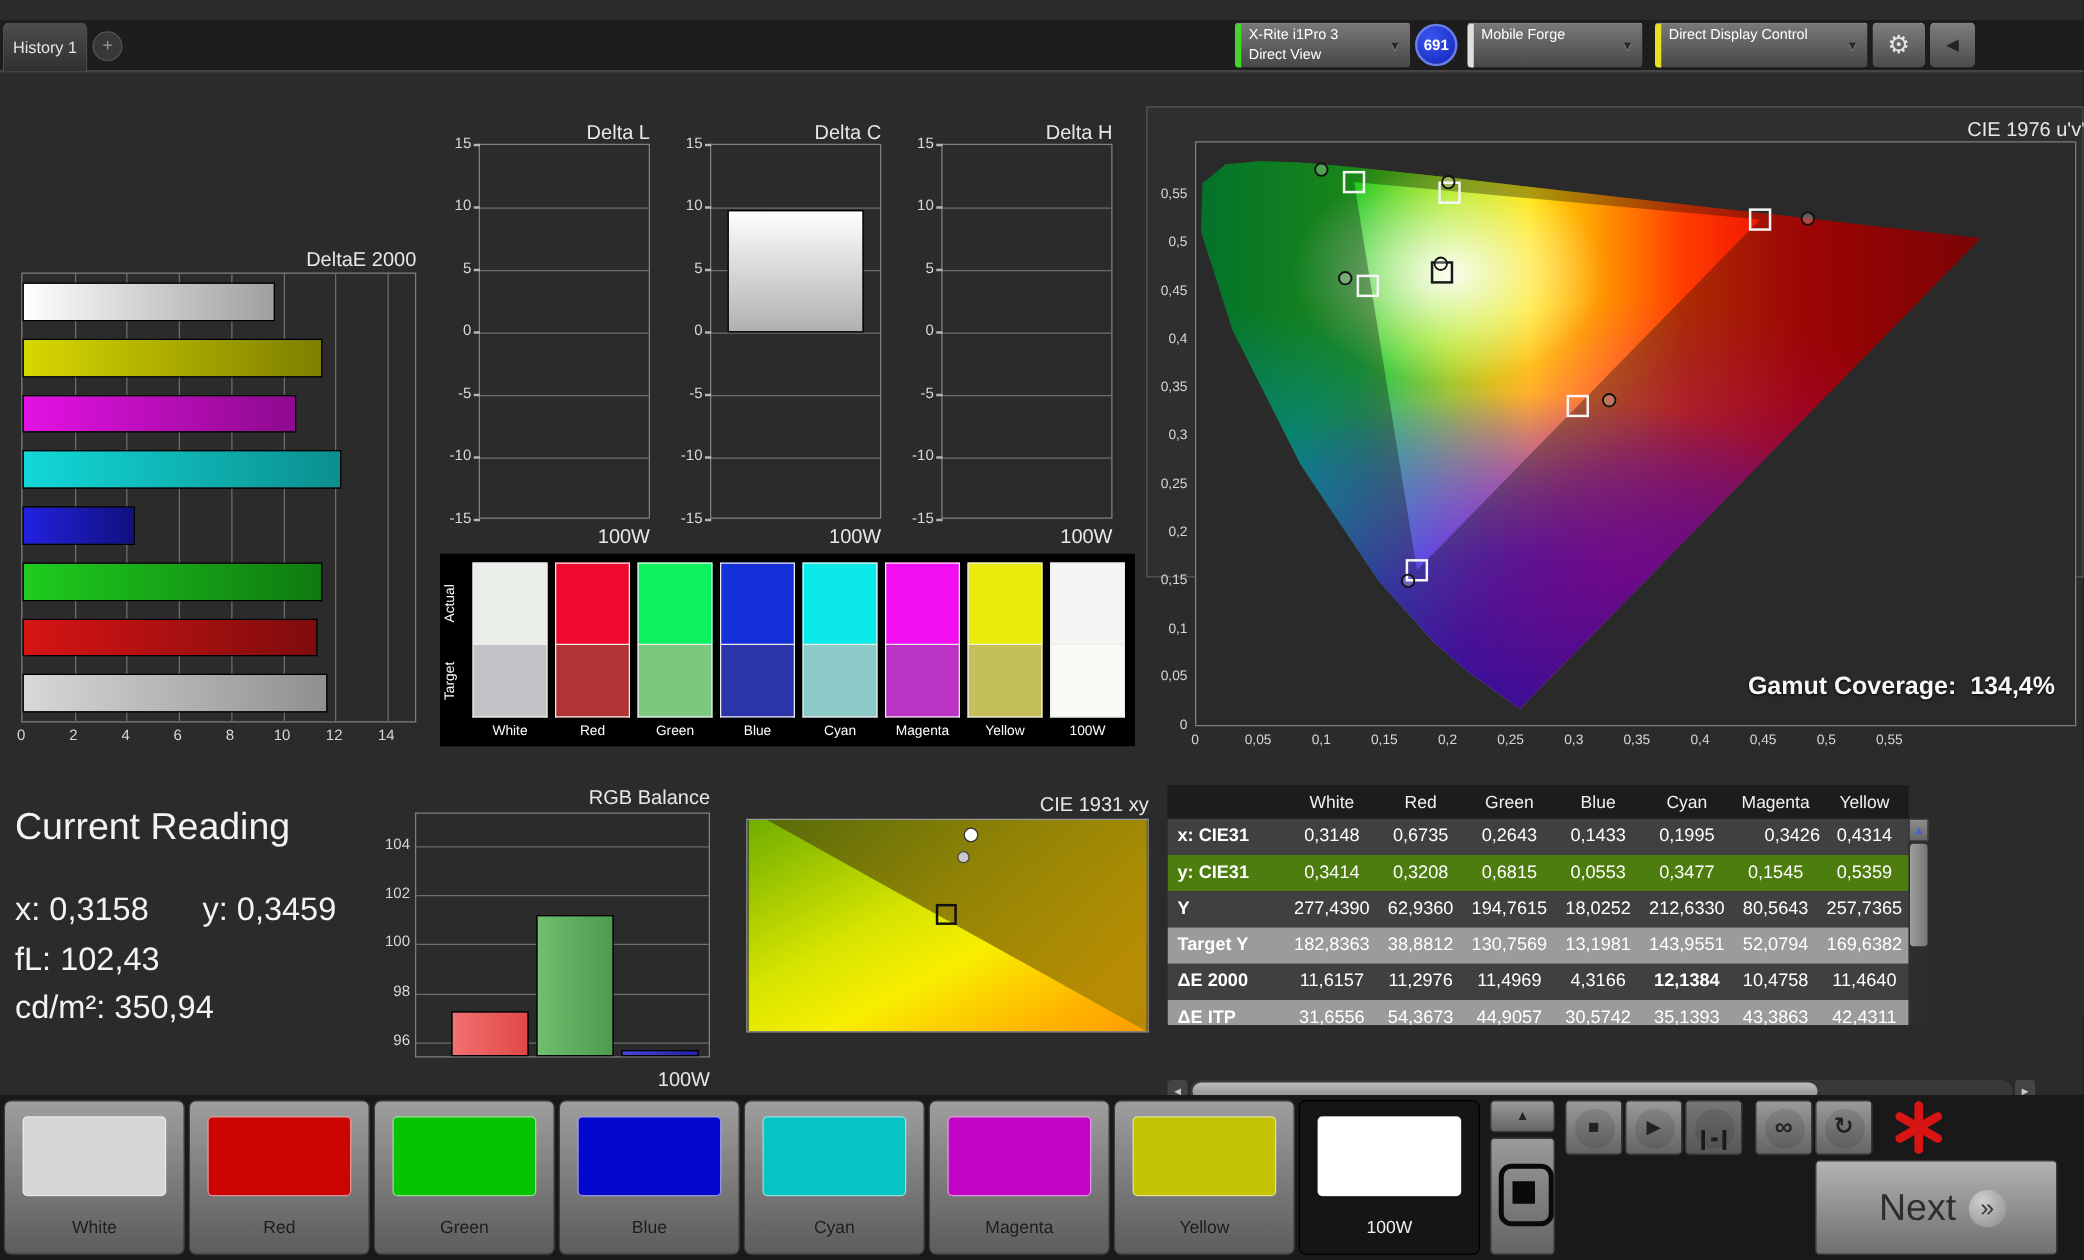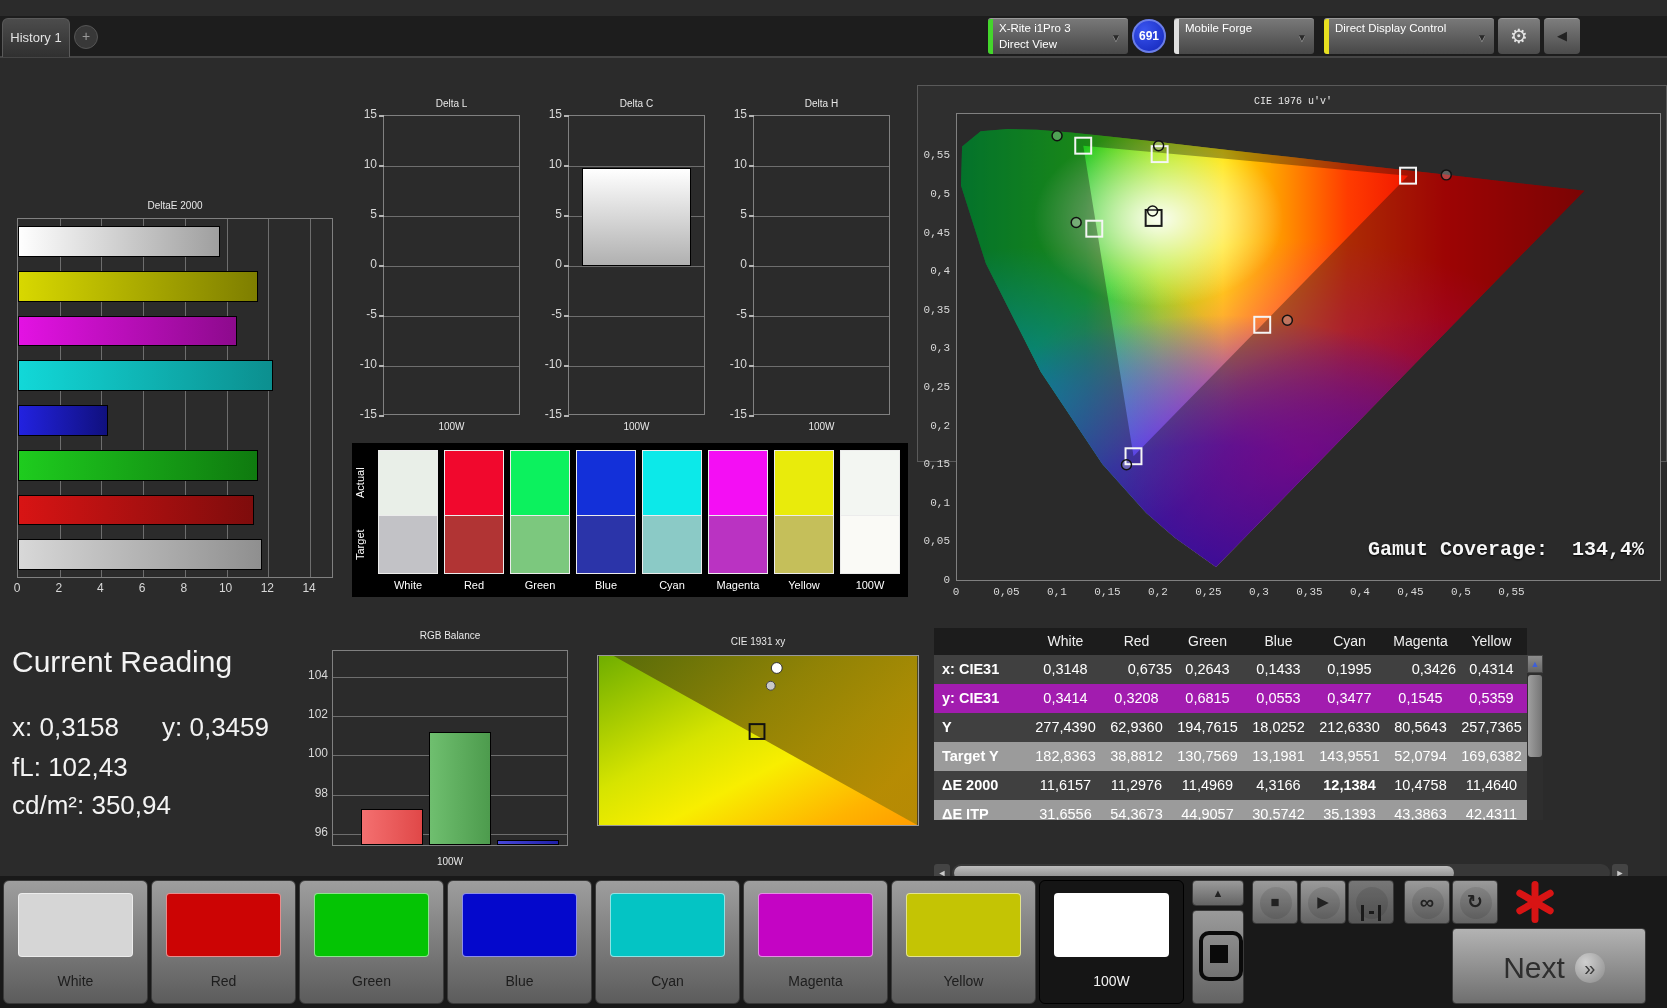--- a/index.html
+++ b/index.html
@@ -17,40 +17,40 @@
   .dd .stripe{position:absolute;left:0;top:0;bottom:0;width:5px;border-radius:3px 0 0 3px;}
   .dd .l1{position:absolute;left:11px;top:3px;font-size:11.5px;color:#fff;white-space:nowrap;}
   .dd .l2{position:absolute;left:11px;top:19px;font-size:11.5px;color:#fff;white-space:nowrap;}
   .dd .chev{position:absolute;right:7px;top:13px;font-size:10px;color:#2a2a2a;text-shadow:0 1px 0 #aaa;}
   .badge{position:absolute;left:1132px;top:3px;width:34px;height:34px;border-radius:50%;
       background:radial-gradient(circle at 35% 30%,#3a55f0,#1225b8);border:2px solid #6a7de8;box-sizing:border-box;
       color:#fff;font-size:12px;font-weight:bold;text-align:center;line-height:30px;}
   .sqbtn{position:absolute;top:2px;height:36px;background:linear-gradient(#7d7d7d,#4b4b4b);border-radius:4px;
       border-top:1px solid #9a9a9a;text-align:center;box-sizing:border-box;}
   
-  .ctitle{position:absolute;font-size:10px;color:#e8e8e8;text-align:center;}
+  .ctitle{position:absolute;font-size:16px;color:#e8e8e8;text-align:right;}
   .plot{position:absolute;border:1px solid #808080;box-sizing:border-box;}
   .gridv{position:absolute;top:0;bottom:0;width:1px;background:#6e6e6e;}
   .gridh{position:absolute;left:0;right:0;height:1px;background:#6e6e6e;}
   .ticklbl{position:absolute;font-size:12px;color:#d8d8d8;text-align:center;}
   .yticklbl{position:absolute;font-size:12px;color:#d8d8d8;text-align:right;}
   .hbar{position:absolute;border:1px solid #000;box-sizing:border-box;}
   .vbar{position:absolute;border:1px solid #000;box-sizing:border-box;}
   .pagetitle{position:absolute;left:10px;top:82px;font-size:40px;color:#f2f2f2;letter-spacing:1px;}
   
   .swpanel{position:absolute;left:352px;top:443px;width:556px;height:154px;background:#000;}
   .swrot{position:absolute;left:2px;width:14px;color:#fff;font-size:11px;
          writing-mode:vertical-rl;transform:rotate(180deg);text-align:center;}
   .sw-col{position:absolute;top:7px;width:60px;}
   .sw-a,.sw-t{border:1px solid #ececec;box-sizing:border-box;width:60px;}
   .sw-a{height:66px;}
   .sw-t{height:58px;border-top:none;}
   .sw-l{margin-top:5px;font-size:11px;color:#fff;text-align:center;}
   
-  .cie76{position:absolute;left:917px;top:85px;width:750px;height:377px;background:#2f2f2f;border:1px solid #5a5a5a;box-sizing:border-box;font-family:Liberation Mono, monospace;}
+  .cie76{position:absolute;left:917px;top:85px;width:750px;height:377px;background:#2f2f2f;border:1px solid #5a5a5a;box-sizing:border-box;}
   .coverage{position:absolute;right:22px;top:452px;font-size:20px;font-weight:bold;color:#f7f7f7;text-shadow:0 1px 2px #000;}
   
   .reading{position:absolute;color:#f3f3f3;}
   
   .tbl{position:absolute;left:934px;top:628px;}
   .tbl-header{display:flex;height:27px;background:#1c1c1c;}
   .tbl-hcell{font-size:14px;color:#f0f0f0;text-align:center;line-height:27px;}
   .tbl-body{overflow:hidden;position:relative;}
   .tbl-row{display:flex;height:29px;}
   .tbl-cell{font-size:14.5px;color:#fff;text-align:center;line-height:29px;white-space:nowrap;overflow:hidden;}
@@ -408,28 +408,28 @@
         <div class="tbl-hcell" style="width: 71px;">Green</div>
         <div class="tbl-hcell" style="width: 71px;">Blue</div>
         <div class="tbl-hcell" style="width: 71px;">Cyan</div>
         <div class="tbl-hcell" style="width: 71px;">Magenta</div>
         <div class="tbl-hcell" style="width: 71px;">Yellow</div>
       </div>
     <div class="tbl-body" id="tblBody" style="width:593px;height:165px;">
         <div class="tbl-row" style="background: rgb(64, 64, 64);">
           <div class="tbl-cell tbl-label" style="width: 96px;">x: CIE31</div>
           <div class="tbl-cell" style="width: 71px;">0,3148</div>
-          <div class="tbl-cell" style="width: 71px; text-align: right;">0,6735</div>
+          <div class="tbl-cell" style="width: 71px;">0,6735</div>
           <div class="tbl-cell" style="width: 71px;">0,2643</div>
           <div class="tbl-cell" style="width: 71px;">0,1433</div>
           <div class="tbl-cell" style="width: 71px;">0,1995</div>
           <div class="tbl-cell" style="width: 71px; text-align: right;">0,3426</div>
           <div class="tbl-cell" style="width: 71px;">0,4314</div>
         </div>
-        <div class="tbl-row" style="background: #a21caf;">
+        <div class="tbl-row" style="background: #4d7c0f;">
           <div class="tbl-cell tbl-label" style="width: 96px;">y: CIE31</div>
           <div class="tbl-cell" style="width: 71px;">0,3414</div>
           <div class="tbl-cell" style="width: 71px;">0,3208</div>
           <div class="tbl-cell" style="width: 71px;">0,6815</div>
           <div class="tbl-cell" style="width: 71px;">0,0553</div>
           <div class="tbl-cell" style="width: 71px;">0,3477</div>
           <div class="tbl-cell" style="width: 71px;">0,1545</div>
           <div class="tbl-cell" style="width: 71px;">0,5359</div>
         </div>
         <div class="tbl-row" style="background: rgb(64, 64, 64);">

